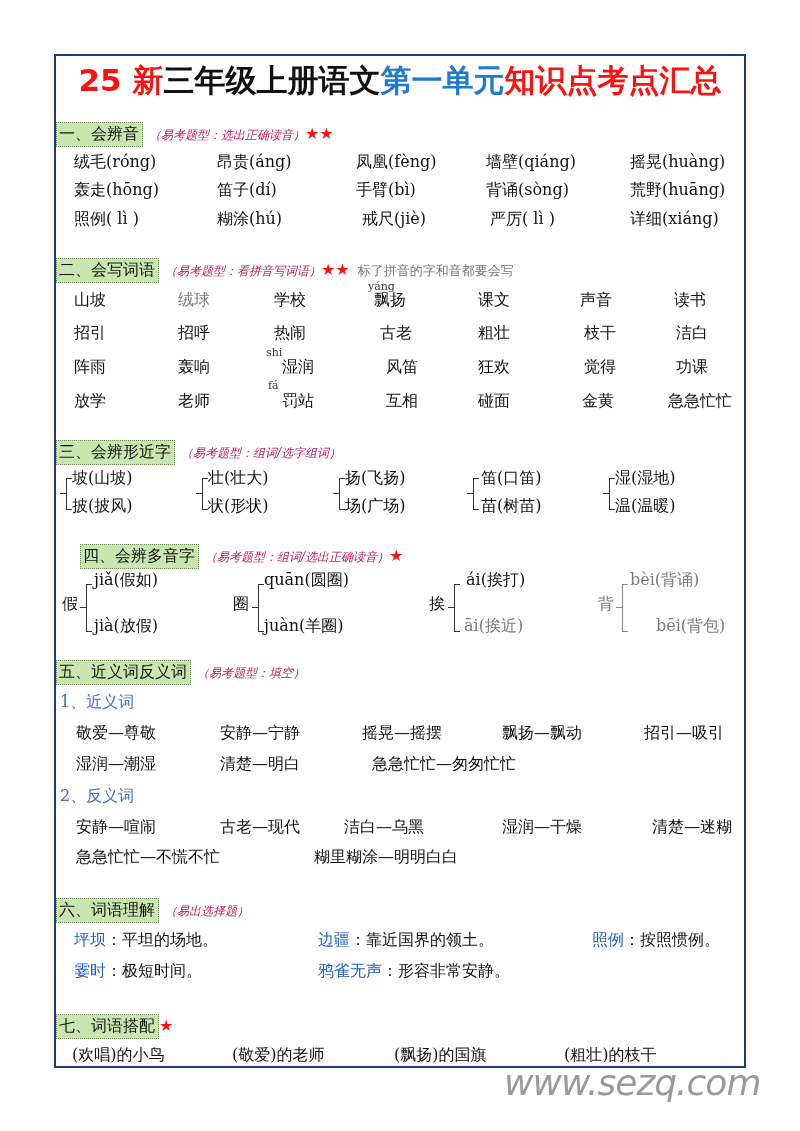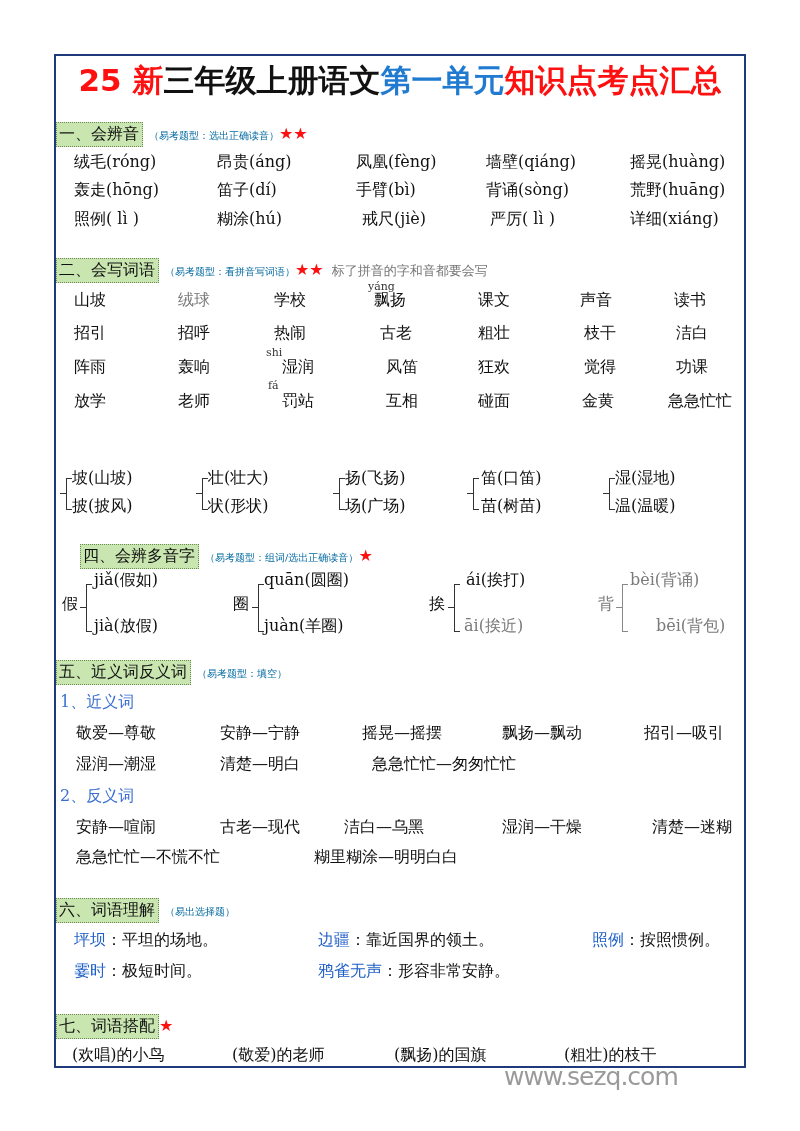--- a/index.html
+++ b/index.html
@@ -4,32 +4,32 @@
 <style>
   html, body { margin: 0; padding: 0; background: #ffffff; }
   body { width: 800px; height: 1131px; position: relative; font-family: "DejaVu Serif", "Liberation Serif", serif; color: #111; }
   .frame { position: absolute; left: 54px; top: 54px; width: 688px; height: 1010px; border: 2px solid #1f3a7a; box-sizing: content-box; }
   .title { position: absolute; left: 0; right: 0; top: 4px; text-align: center; font-size: 31px; font-weight: bold; white-space: nowrap; letter-spacing: 0px; font-family: "DejaVu Sans", "Liberation Sans", sans-serif; }
   .red { color: #ff1010; }
   .blue { color: #1f7ad0; }
   .black { color: #111; }
   .sec { position: absolute; left: 0; white-space: nowrap; font-size: 16px; }
   .sec-tag { display: inline-block; background: #c9e6b0; border: 1px dotted #6b8a55; padding: 1px 3px 1px 2px; color: #111; font-size: 16px; }
-  .hint { color: #0369a1; font-size: 10px; margin-left: 6px; }
+  .hint { color: #be185d; font-size: 12px; margin-left: 6px; font-style: italic; }
   .star { color: #ff1010; font-size: 16px; }
   .note { color: #777; font-size: 13px; margin-left: 8px; }
   .row { position: absolute; left: 16px; right: 0; height: 24px; font-size: 16px; white-space: nowrap; }
   .cell { position: absolute; top: 0; }
   .gray { color: #7a7a7a; }
   .py { position: absolute; font-size: 11px; color: #333; }
   .bracket { position: absolute; border: 1px solid #333; border-right: none; width: 5px; }
   .tick { position: absolute; border-top: 1px solid #333; width: 6px; }
   .sub { position: absolute; left: 4px; color: #3a6fd1; font-size: 16px; }
   .term { color: #1f5fc8; }
-  .watermark { position: absolute; left: 504px; top: 1062px; font-family: "DejaVu Sans", "Liberation Sans", sans-serif; font-size: 25px; color: #9a9a9a; letter-spacing: -1px; }
+  .watermark { position: absolute; left: 504px; top: 1062px; font-family: "DejaVu Sans", "Liberation Sans", sans-serif; font-size: 36px; color: #9a9a9a; letter-spacing: -1px; font-style: italic; }
 </style>
 </head>
 <body>
 
 <div class="frame">
 
   <div class="title">
     <span class="red">25 新</span><span class="black">三年级上册语文</span><span class="blue">第一单元</span><span class="red">知识点考点汇总</span>
   </div>
 
@@ -94,20 +94,23 @@
   <div class="row" style="top:335px;">
     <span class="cell" style="left:2px">放学</span>
     <span class="cell" style="left:106px">老师</span>
     <span class="cell" style="left:210px">罚站</span>
     <span class="cell" style="left:314px">互相</span>
     <span class="cell" style="left:406px">碰面</span>
     <span class="cell" style="left:510px">金黄</span>
     <span class="cell" style="left:596px">急急忙忙</span>
   </div>
 
+  <div class="sec" style="top:384px;">
+    <span class="sec-tag">三、会辨形近字</span><span class="hint">（易考题型：组词/选字组词）</span>
+  </div>
   <div>
     <div class="bracket" style="left:10px; top:422px; height:30px;"></div>
     <div class="tick" style="left:4px; top:437px;"></div>
     <span class="cell" style="position:absolute; left:16px; top:412px; font-size:16px;">坡(山坡)</span>
     <span class="cell" style="position:absolute; left:16px; top:440px; font-size:16px;">披(披风)</span>
 
     <div class="bracket" style="left:146px; top:422px; height:30px;"></div>
     <div class="tick" style="left:140px; top:437px;"></div>
     <span class="cell" style="position:absolute; left:152px; top:412px; font-size:16px;">壮(壮大)</span>
     <span class="cell" style="position:absolute; left:152px; top:440px; font-size:16px;">状(形状)</span>

